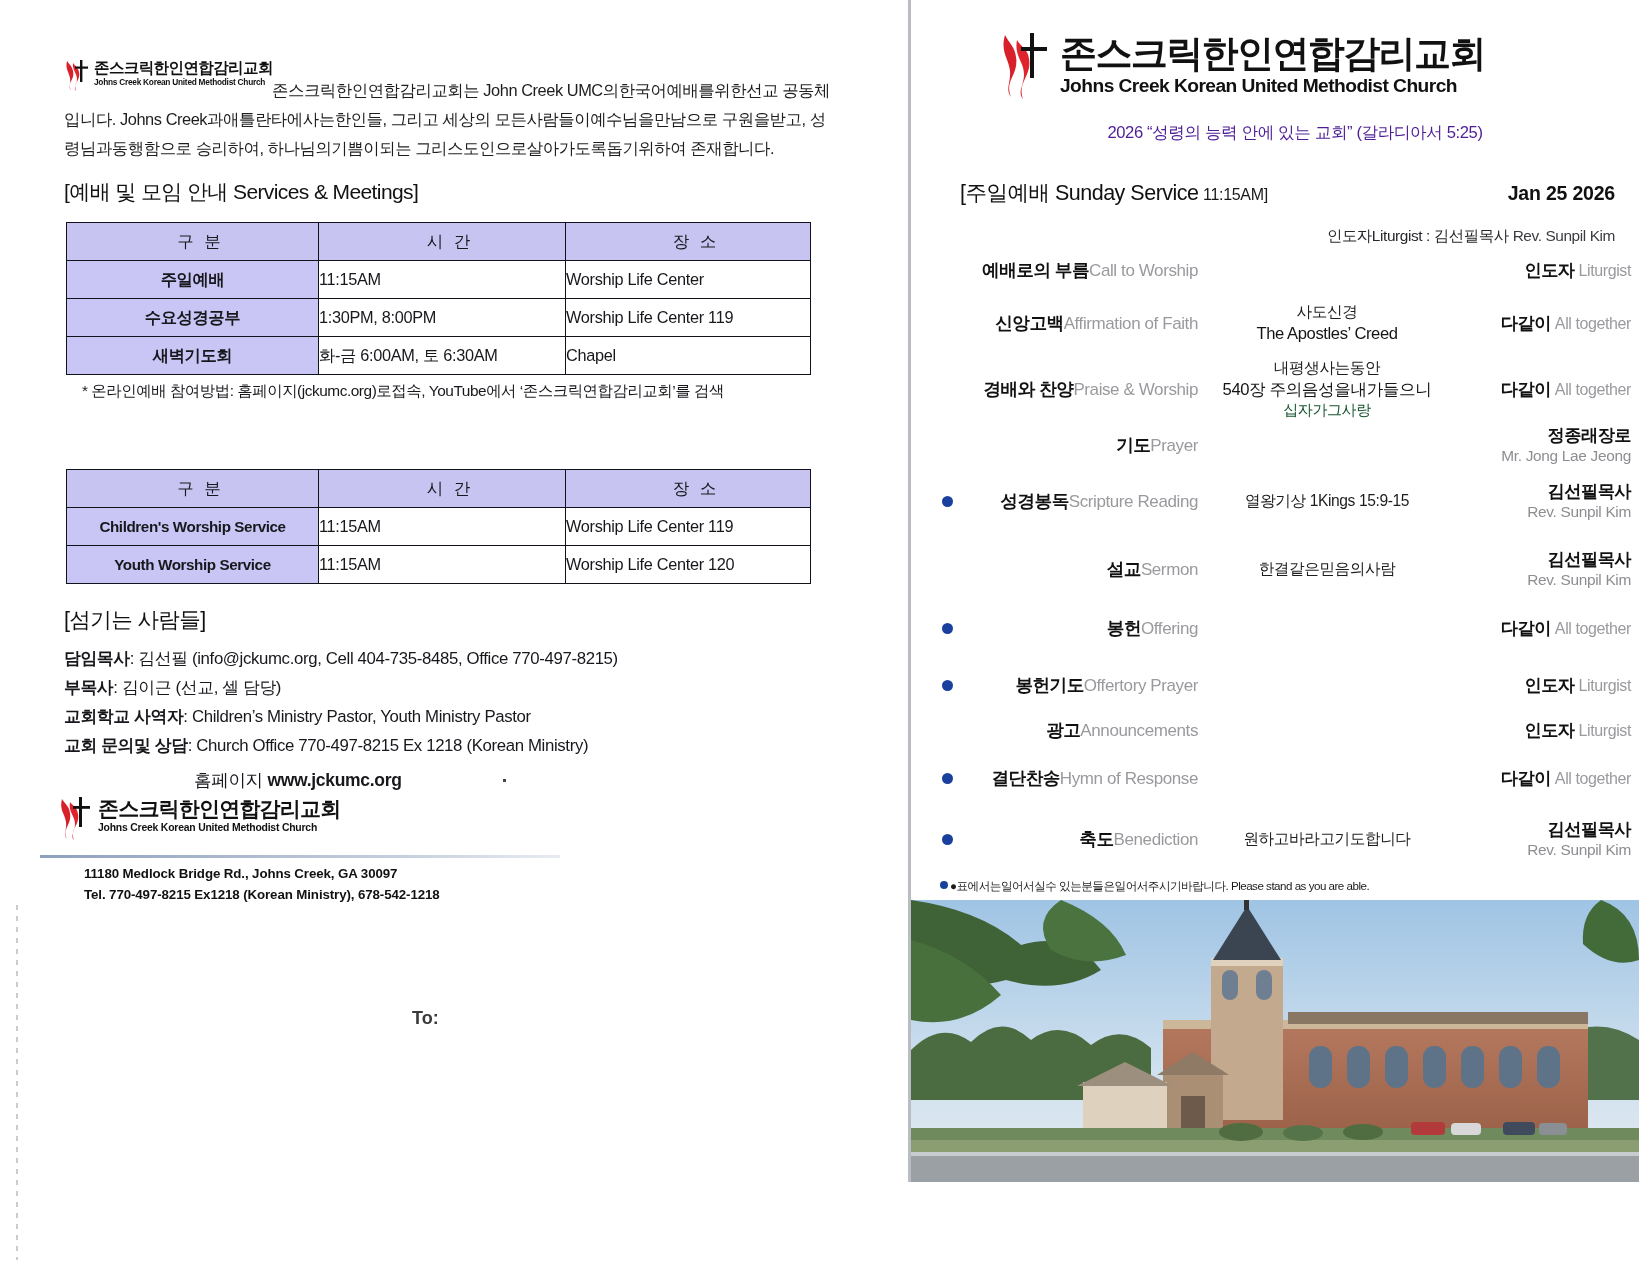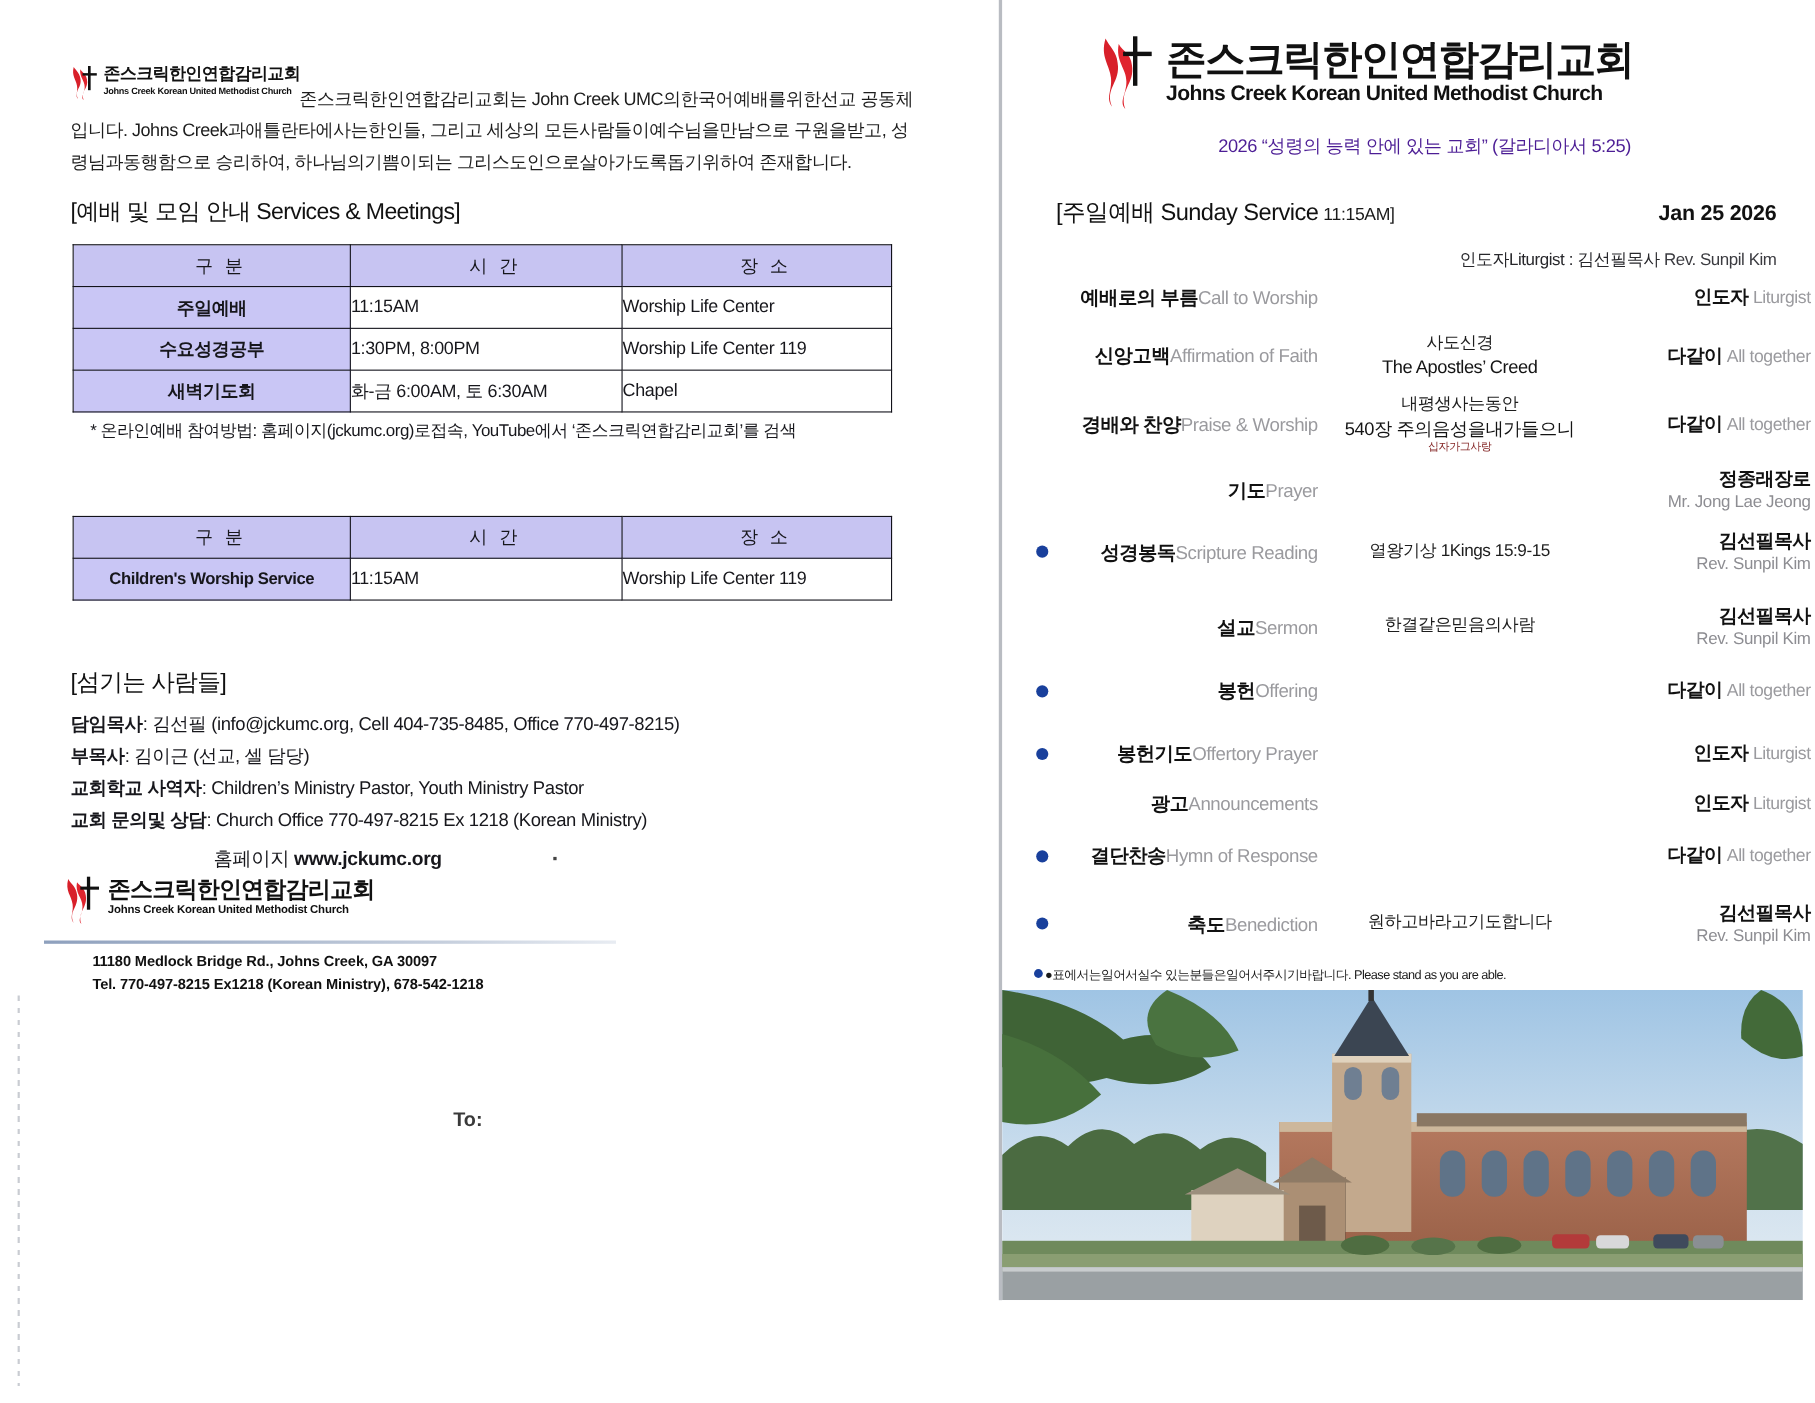--- a/index.html
+++ b/index.html
@@ -165,22 +165,22 @@
   .bullet {
     width: 11px; height: 11px; border-radius: 50%; background: #19409c; display: block;
   }
   .bullet.hidden { visibility: hidden; }
   .ord-name { text-align: right; white-space: nowrap; }
   .ord-name .kr { font-size: 17.6px; font-weight: bold; color: #111; letter-spacing: -0.5px; }
   .ord-name .en { font-size: 17px; color: #9a9a9e; letter-spacing: -0.4px; }
   .ord-mid { text-align: center; line-height: 1.32; }
   .ord-mid .m1 { font-size: 15.6px; color: #1d1d1d; letter-spacing: -0.4px; }
   .ord-mid .m2 { font-size: 16.6px; color: #141414; letter-spacing: -0.4px; }
-  .ord-mid .m3 { font-size: 10px; color: #7f1d1d; letter-spacing: -0.4px; }
-  .ord-who { text-align: right; padding-right: 4px; line-height: 1.28; }
+  .ord-mid .m3 { font-size: 15px; color: #14532d; letter-spacing: -0.4px; }
+  .ord-who { text-align: right; padding-right: 19px; line-height: 1.28; }
   .ord-who .kr { font-size: 17.2px; font-weight: bold; color: #111; letter-spacing: -0.5px; }
   .ord-who .en { font-size: 16px; color: #9a9a9e; letter-spacing: -0.4px; }
   .ord-who .sub { font-size: 15.4px; color: #8d8d92; letter-spacing: -0.3px; display: block; }
 
   .stand-note {
     position: absolute; left: 940px; top: 879px; width: 600px;
     font-size: 11.6px; color: #1b1b1b; letter-spacing: -0.5px;
   }
   .stand-note .dot {
     display: inline-block; width: 8px; height: 8px; border-radius: 50%;
@@ -273,20 +273,25 @@
           <th>구  분</th>
           <th>시  간</th>
           <th>장  소</th>
         </tr>
       </thead>
       <tbody>
         <tr>
           <td class="rowhead en">Children's Worship Service</td>
           <td class="cell">11:15AM</td>
           <td class="cell">Worship Life Center 119</td>
+        </tr>
+        <tr>
+          <td class="rowhead en">Youth Worship Service</td>
+          <td class="cell">11:15AM</td>
+          <td class="cell">Worship Life Center 120</td>
         </tr>
       </tbody>
     </table>
 
     <div class="sec-title" id="serve-title">[섬기는 사람들]</div>
 
     <div class="serve-list">
       <div class="serve-line">
         <b>담임목사</b><span>: 김선필 (info@jckumc.org, Cell 404-735-8485, Office 770-497-8215)</span>
       </div>

